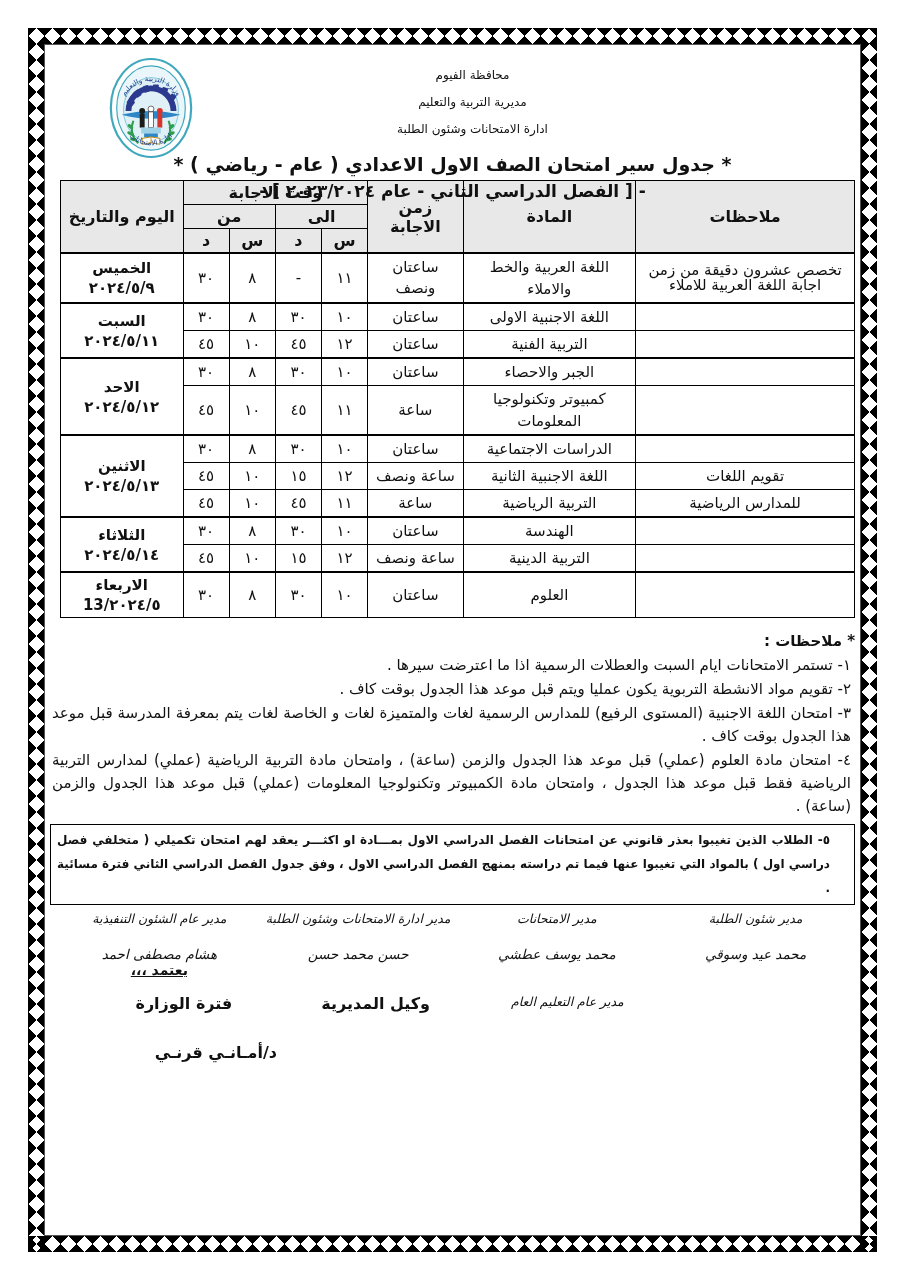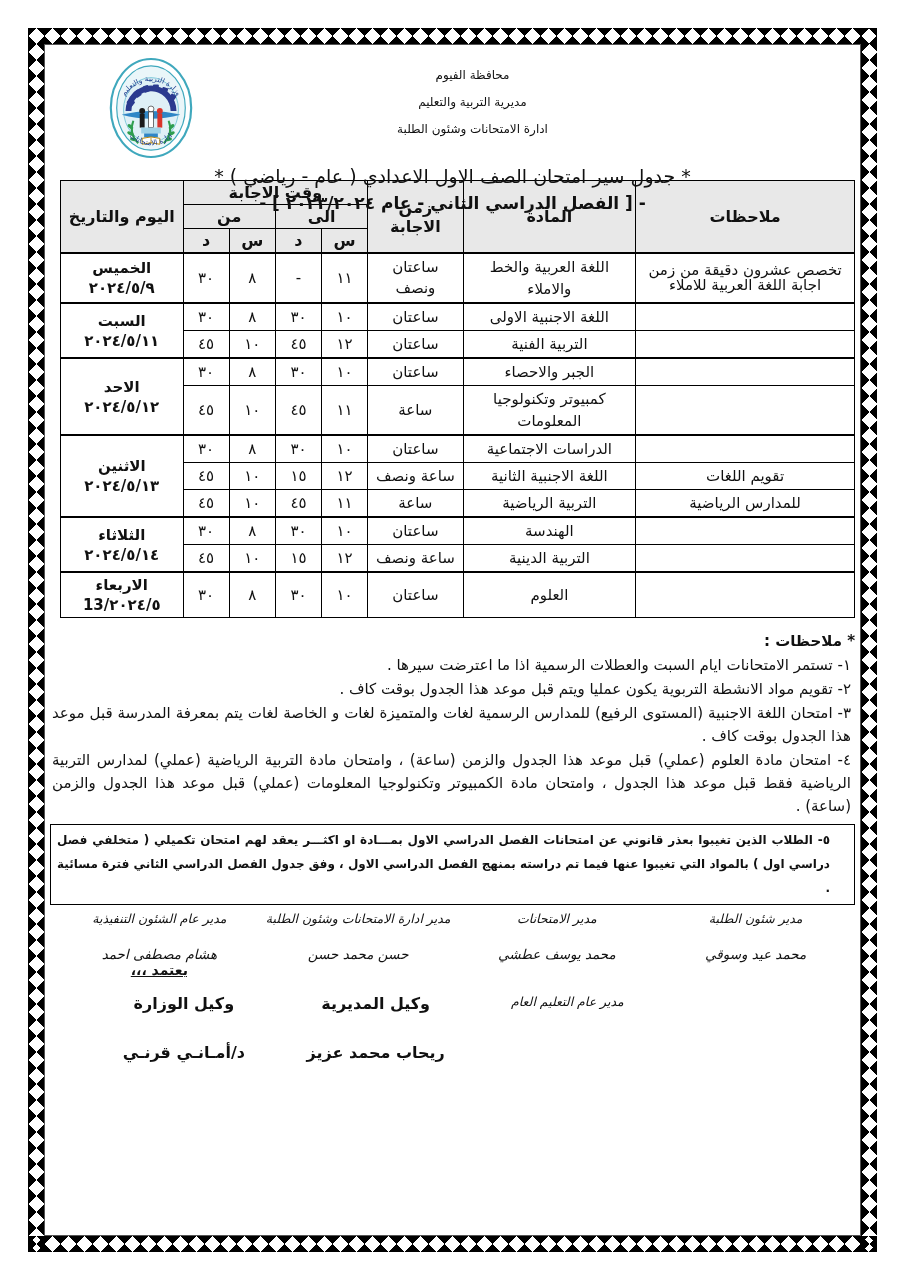--- a/index.html
+++ b/index.html
@@ -77,22 +77,22 @@
   }
   .org-line{
     font-size:12px;
     line-height:27px;
     font-weight:400;
     letter-spacing:0;
   }
   #title-main{
     text-align:center;
     font-size:19px;
-    font-weight:normal;
-    margin-top:22px;
+    font-weight:bold;
+    margin-top:10px;
   }
   #title-sub{
     text-align:center;
     font-size:17px;
     font-weight:bold;
     margin-top:6px;
   }
 
   
   #sched-wrap{margin-top:14px;}
@@ -472,29 +472,26 @@
 
     <div class="sig-row row2">
       <div class="sig-col"></div>
       <div class="sig-col">
         <div class="sig-role">مدير عام التعليم العام</div>
       </div>
       <div class="sig-col">
         <div class="sig-role-b">وكيل المديرية</div>
       </div>
       <div class="sig-col shift-l">
-        <div class="sig-role-b">وكيل الوزارة</div>
+        <div class="sig-role-b">فترة الوزارة</div>
       </div>
     </div>
 
     <div class="sig-row row3">
       <div class="sig-col"></div>
       <div class="sig-col"></div>
-      <div class="sig-col">
-        <div class="sig-name-b">ريحاب  محمد عزيز</div>
-      </div>
       <div class="sig-col shift-l">
         <div class="sig-name-b">د/أمـانـي قرنـي</div>
       </div>
     </div>
 
   </div>
 </div>
 
 </body></html>

